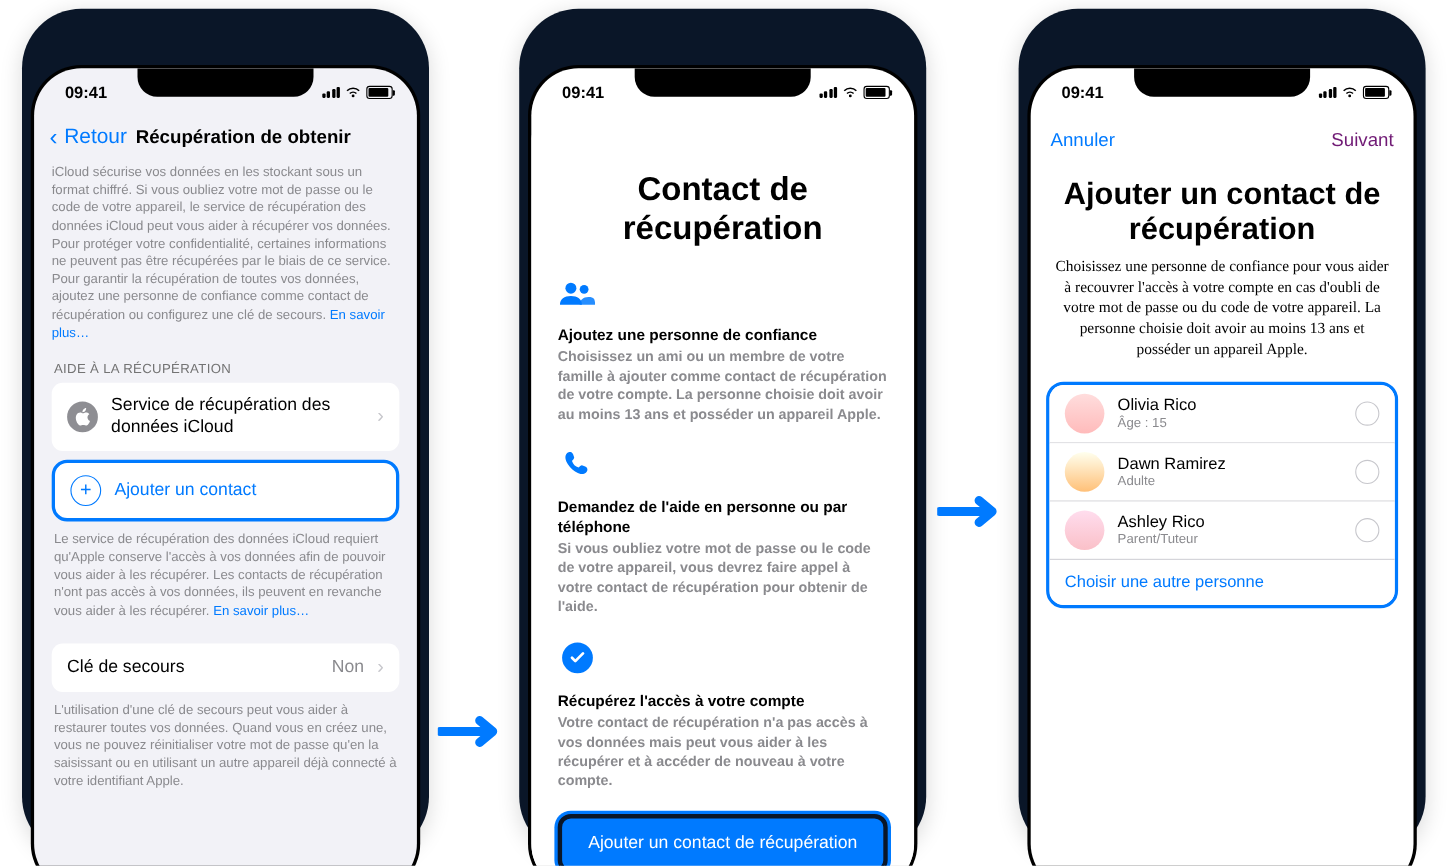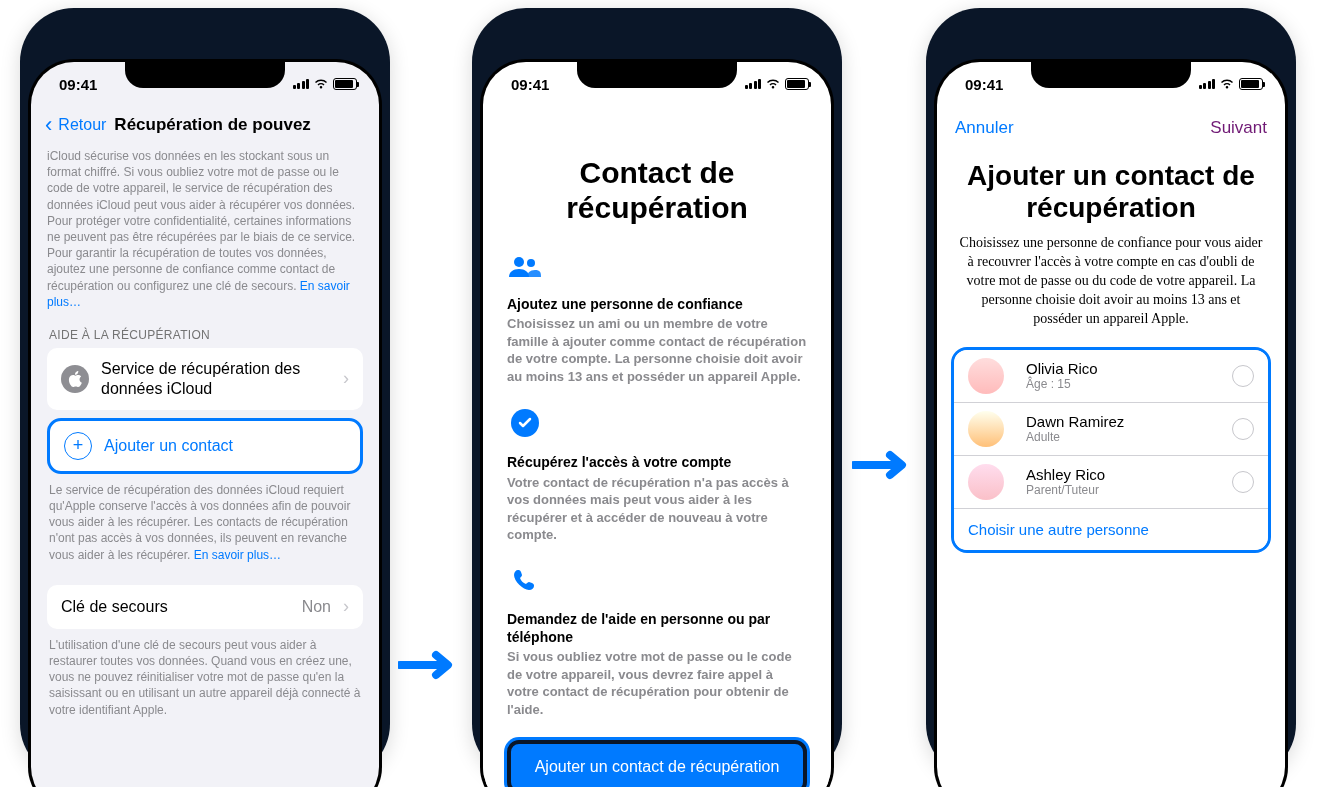--- a/index.html
+++ b/index.html
@@ -70,21 +70,21 @@
   .battery::after { content:''; position:absolute; right:-3px; top:3px; width:2px; height:5px; background:#000; border-radius:0 1px 1px 0;}
   .battery-fill { width:18px; height:8px; background:#000; margin:1px; border-radius:1px;}
 
   .nav-bar {
     display: flex;
     align-items: center;
     padding: 6px 14px 10px;
     gap: 6px;
   }
   .back-chevron { color:#007aff; font-size:22px; font-weight:400; }
-  .back-text { color:#007aff; font-size:16px; }
+  .back-text { color:#007aff; font-size:19px; }
   .nav-title { font-size:17px; font-weight:600; margin-left:2px; }
 
   .content { padding: 0 16px; overflow-y:auto; height:calc(100% - 110px); }
   .desc-text { font-size:12px; color:#8a8a8e; line-height:1.35; margin-bottom:4px; }
   .link { color:#007aff; }
   .section-header { font-size:12px; color:#737373; margin:18px 2px 6px; letter-spacing:0.3px; }
   .cell-group { background:#fff; border-radius:10px; overflow:hidden; }
   .cell {
     display:flex; align-items:center; padding:11px 14px; gap:12px;
     border-bottom: 0.5px solid #e5e5ea;
@@ -136,21 +136,21 @@
   .nav3 { display:flex; justify-content:space-between; padding:12px 18px 8px; }
   .nav3-left { color:#007aff; font-size:17px; }
   .nav3-right { color:#701a75; font-size:17px; }
   .p3-title { font-size:28px; font-weight:700; text-align:center; line-height:1.15; padding:14px 20px 10px; }
   .p3-desc { font-size:14px; color:#000; text-align:center; line-height:1.35; padding:0 20px 18px;font-family:Liberation Serif, serif; }
   .contact-list {
     margin:0 14px; border:3px solid #007aff; border-radius:16px;
     background:#f2f2f7; overflow:hidden;
   }
   .contact-row {
-    display:flex; align-items:center; padding:8px 14px; gap:22px;
+    display:flex; align-items:center; padding:8px 14px; gap:12px;
     border-bottom:0.5px solid #d1d1d6; background:#fff;
   }
   .contact-row:first-child { border-radius:12px 12px 0 0; }
   .avatar {
     width:36px; height:36px; border-radius:50%; flex-shrink:0;
     background:linear-gradient(#fdd,#fbb);
   }
   .avatar.a2 { background:linear-gradient(#ffe,#ffc078); }
   .avatar.a3 { background:linear-gradient(#fde,#fac0c8); }
   .contact-info { flex:1; }
@@ -192,21 +192,21 @@
               <path d="M8 10.5a1.3 1.3 0 100-2.6 1.3 1.3 0 000 2.6zM4.5 6.5a5 5 0 017 0l-1 1a3.6 3.6 0 00-5 0zM2 4a8.5 8.5 0 0112 0l-1 1a7 7 0 00-10 0z" fill="#000"></path>
             </svg>
         <div class="battery">
               <div class="battery-fill"></div>
             </div>
       </div>
     </div>
     <div class="nav-bar">
       <span class="back-chevron">‹</span>
       <span class="back-text">Retour</span>
-      <span class="nav-title">Récupération de pouvez</span>
+      <span class="nav-title">Récupération de obtenir</span>
     </div>
     <div class="content">
       <p class="desc-text">
         <span>iCloud sécurise vos données en les stockant sous un format chiffré. Si vous oubliez votre mot de passe ou le code de votre appareil, le service de récupération des données iCloud peut vous aider à récupérer vos données. Pour protéger votre confidentialité, certaines informations ne peuvent pas être récupérées par le biais de ce service. Pour garantir la récupération de toutes vos données, ajoutez une personne de confiance comme contact de récupération ou configurez une clé de secours. </span><span class="link">En savoir plus…</span>
       </p>
       <div class="section-header">AIDE À LA RÉCUPÉRATION</div>
       <div class="cell-group">
         <div class="cell">
           <div class="cell-icon gray">
             <svg width="14" height="16" viewBox="0 0 14 16" fill="#fff">
@@ -280,41 +280,41 @@
               </svg>
         </div>
         <div class="feature-text">
           <div class="feature-title">Ajoutez une personne de confiance</div>
           <div class="feature-desc">Choisissez un ami ou un membre de votre famille à ajouter comme contact de récupération de votre compte. La personne choisie doit avoir au moins 13 ans et posséder un appareil Apple.</div>
         </div>
       </div>
 
       <div class="feature-row">
         <div class="feature-icon">
+          <svg width="26" height="26" viewBox="0 0 26 26" fill="#007aff">
+                <path d="M6 2c1 0 2 0 3 2l1 3c0 1-1 2-2 3 1 3 3 5 6 6 1-1 2-2 3-2l3 1c2 1 2 2 2 3 0 2-2 4-5 4-6 0-15-9-15-15 0-3 2-5 4-5z"></path>
+              </svg>
+        </div>
+        <div class="feature-text">
+          <div class="feature-title">Demandez de l'aide en personne ou par téléphone</div>
+          <div class="feature-desc">Si vous oubliez votre mot de passe ou le code de votre appareil, vous devrez faire appel à votre contact de récupération pour obtenir de l'aide.</div>
+        </div>
+      </div>
+
+      <div class="feature-row">
+        <div class="feature-icon">
           <div class="check-circle">
             <svg width="16" height="16" viewBox="0 0 16 16" fill="none">
                   <path d="M3 8l3 3 7-7" stroke="#fff" stroke-width="2.5" stroke-linecap="round" stroke-linejoin="round"></path>
                 </svg>
           </div>
         </div>
         <div class="feature-text">
           <div class="feature-title">Récupérez l'accès à votre compte</div>
           <div class="feature-desc">Votre contact de récupération n'a pas accès à vos données mais peut vous aider à les récupérer et à accéder de nouveau à votre compte.</div>
-        </div>
-      </div>
-
-      <div class="feature-row">
-        <div class="feature-icon">
-          <svg width="26" height="26" viewBox="0 0 26 26" fill="#007aff">
-                <path d="M6 2c1 0 2 0 3 2l1 3c0 1-1 2-2 3 1 3 3 5 6 6 1-1 2-2 3-2l3 1c2 1 2 2 2 3 0 2-2 4-5 4-6 0-15-9-15-15 0-3 2-5 4-5z"></path>
-              </svg>
-        </div>
-        <div class="feature-text">
-          <div class="feature-title">Demandez de l'aide en personne ou par téléphone</div>
-          <div class="feature-desc">Si vous oubliez votre mot de passe ou le code de votre appareil, vous devrez faire appel à votre contact de récupération pour obtenir de l'aide.</div>
         </div>
       </div>
 
       <div class="sheet-footer">
         <div class="primary-btn">Ajouter un contact de récupération</div>
         <div class="secondary-btn">Plus tard</div>
       </div>
     </div>
     <div class="home-ind"></div>
   </div>

